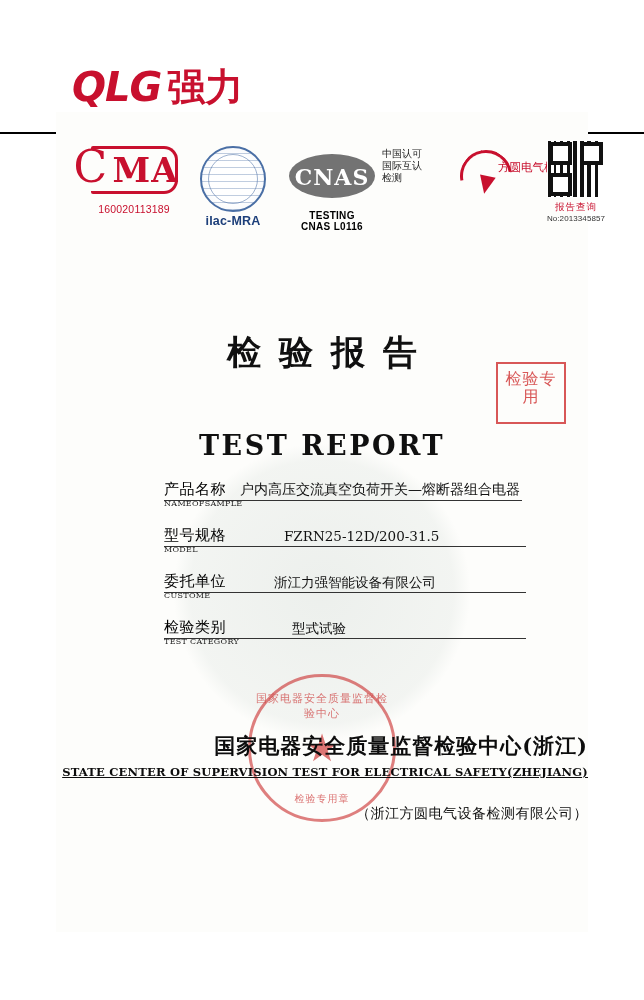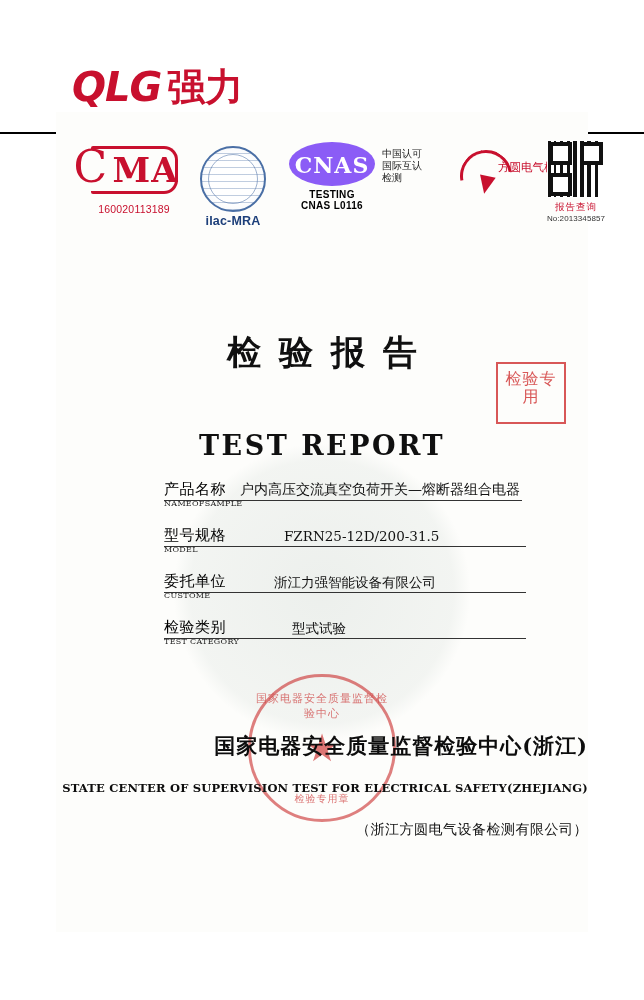--- a/index.html
+++ b/index.html
@@ -156,22 +156,22 @@
     margin-top: 2px;
     letter-spacing: 0.2px;
   }
 
   
   .logo-cnas { left: 196px; top: 2px; width: 100px; }
   .cnas-oval {
     width: 86px;
     height: 44px;
     border-radius: 50%;
-    background: #8b5cf6;
-    margin: 0 auto;
+    background: #737373;
+    margin: 12px auto;
     position: relative;
   }
   .cnas-oval span {
     position: absolute;
     left: 0; right: 0; top: 10px;
     color: #fff;
     font-family: "DejaVu Serif", serif;
     font-weight: bold;
     font-size: 22px;
     letter-spacing: 1px;
@@ -371,22 +371,23 @@
     font-weight: bold;
     font-size: 21px;
     letter-spacing: 1px;
     color: #0d0d0d;
   }
   .org-en {
     font-family: "DejaVu Serif", serif;
     font-weight: bold;
     font-size: 11.5px;
     letter-spacing: 0.2px;
-    margin-top: 21px;
+    margin-top: 5px;
     color: #0d0d0d;
+    text-decoration: underline;
   }
   .org-note {
     font-family: "DejaVu Serif", serif;
     font-size: 14px;
     letter-spacing: 0.5px;
     margin-top: 26px;
     color: #111;
   }
 
   

